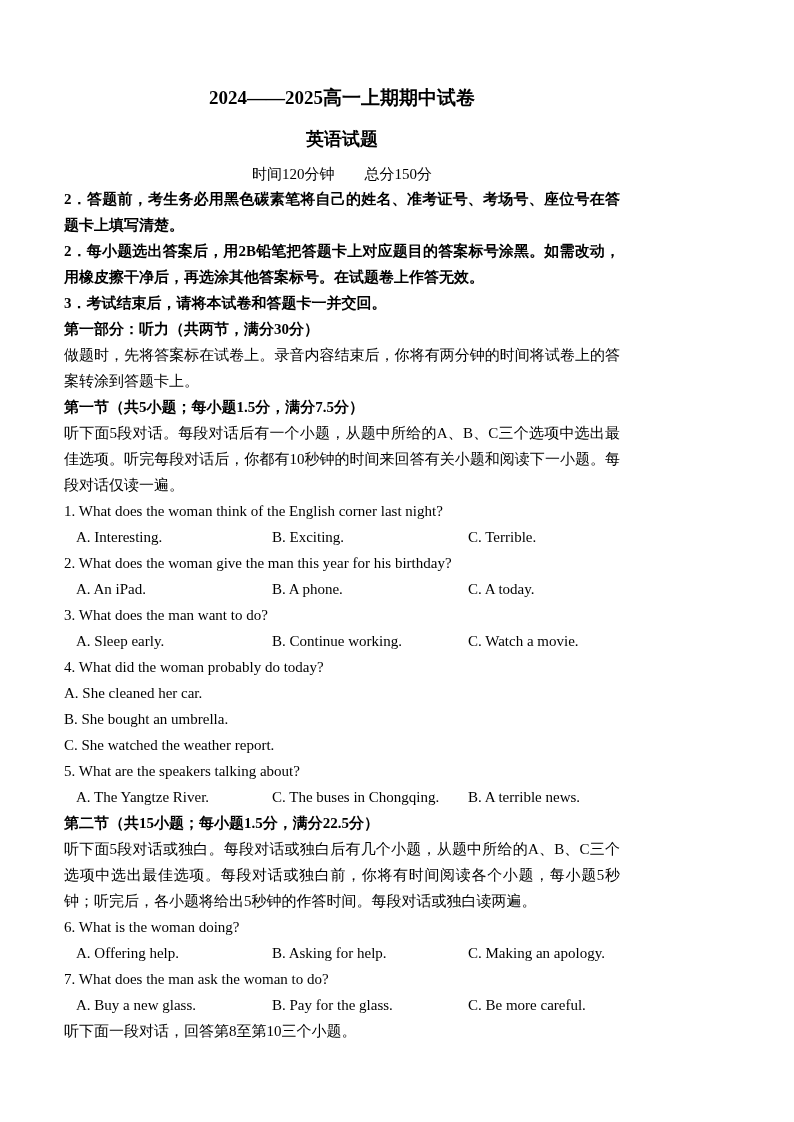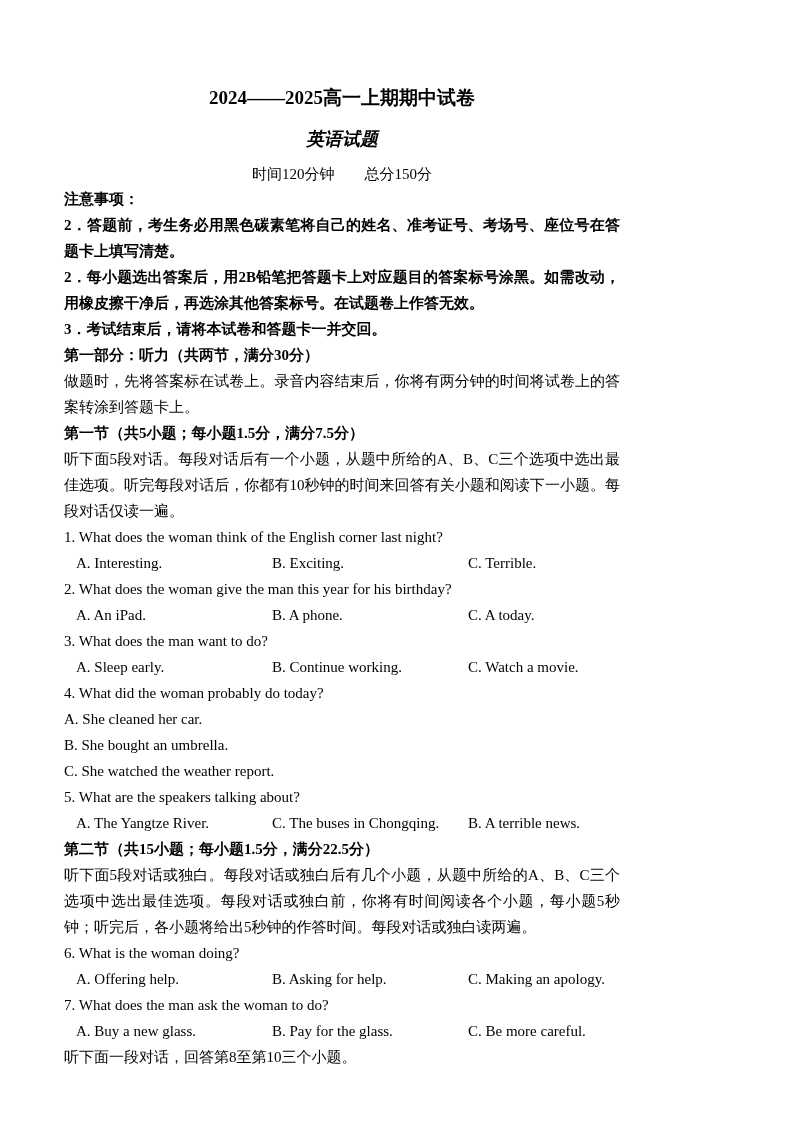--- a/index.html
+++ b/index.html
@@ -26,21 +26,20 @@
     font-size: 19px;
     line-height: 24px;
     margin: 0 0 18px 0;
   }
   .subtitle {
     text-align: center;
     font-weight: bold;
     font-size: 18px;
     line-height: 22px;
     margin: 0 0 14px 0;
-    font-style: italic;
   }
   .meta {
     text-align: center;
     font-weight: normal;
     font-size: 15px;
     line-height: 20px;
     margin: 0 0 2px 0;
     white-space: pre;
   }
   .blk {
@@ -64,21 +63,20 @@
   }
 </style>
 </head>
 <body>
 
 <div class="page">
   <h1 class="title">2024——2025高一上期期中试卷</h1>
   <h2 class="subtitle">英语试题</h2>
   <div class="meta">时间120分钟        总分150分</div>
   <div>
-      <p class="blk bold">注意事项：</p>
       <p class="blk bold">2．答题前，考生务必用黑色碳素笔将自己的姓名、准考证号、考场号、座位号在答题卡上填写清楚。</p>
       <p class="blk bold">2．每小题选出答案后，用2B铅笔把答题卡上对应题目的答案标号涂黑。如需改动，用橡皮擦干净后，再选涂其他答案标号。在试题卷上作答无效。</p>
       <p class="blk bold">3．考试结束后，请将本试卷和答题卡一并交回。</p>
       <p class="blk bold">第一部分：听力（共两节，满分30分）</p>
       <p class="blk">做题时，先将答案标在试卷上。录音内容结束后，你将有两分钟的时间将试卷上的答案转涂到答题卡上。</p>
       <p class="blk bold">第一节（共5小题；每小题1.5分，满分7.5分）</p>
       <p class="blk">听下面5段对话。每段对话后有一个小题，从题中所给的A、B、C三个选项中选出最佳选项。听完每段对话后，你都有10秒钟的时间来回答有关小题和阅读下一小题。每段对话仅读一遍。</p>
       <p class="blk">1. What does the woman think of the English corner last night?</p>
       <div class="opt-row">
         <span class="opt">A. Interesting.</span>

